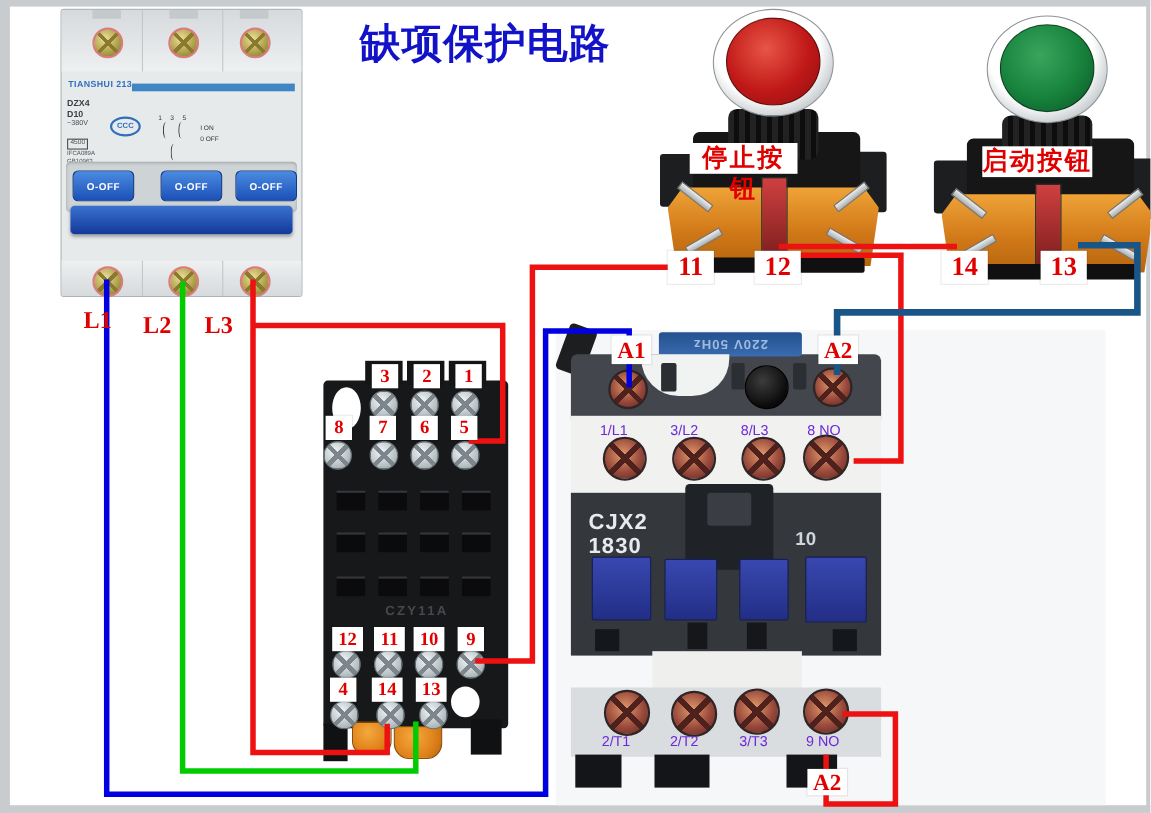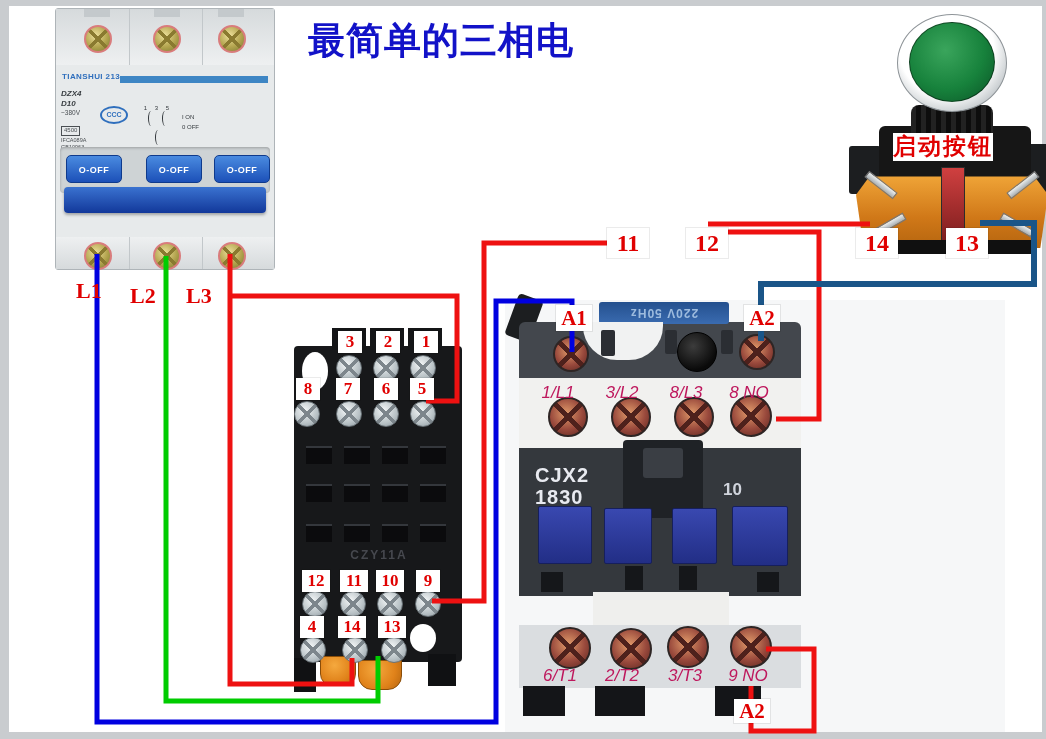--- a/index.html
+++ b/index.html
@@ -19,21 +19,21 @@
   
   #breaker{left:55px;top:8px;width:220px;height:262px;background:#e7eaeb;border:1px solid #aeb4b8;border-radius:3px;}
   .bk-topzone{left:0;top:0;width:218px;height:56px;background:linear-gradient(#d6dadc,#eef0f1);}
   .bk-botzone{left:0;top:228px;width:218px;height:32px;background:linear-gradient(#eef0f1,#d6dadc);}
   .bk-tab{background:#c4c9cc;height:8px;width:26px;top:0;}
   .bk-sep{width:1px;background:#c2c7ca;}
   .bk-stripe{left:64px;top:67px;width:148px;height:7px;background:#3e86c4;}
   .bk-brand{left:6px;top:63px;font-size:8px;font-weight:bold;color:#2f6fbd;letter-spacing:.4px;}
   .bk-info{left:5px;top:80px;width:56px;color:#4a4f53;}
   .bk-info div{line-height:1.25;}
-  .bk-l0,.bk-l1{font-size:8px;font-weight:bold;color:#3a3f43;font-style:italic;}
+  .bk-l0,.bk-l1{font-size:8px;font-weight:bold;color:#3a3f43;}
   .bk-l2{font-size:6.5px;}
   .bk-l3{font-size:6px;border:1px solid #4a4f53;display:inline-block;padding:0 2px;}
   .bk-l4,.bk-l5{font-size:5.5px;}
   .bk-ccc{left:44px;top:97px;width:28px;height:18px;border:2px solid #2f6fbd;border-radius:50%;
           color:#2f6fbd;font-size:7px;font-weight:bold;text-align:center;line-height:14px;}
   .bk-poles{left:82px;top:96px;width:40px;text-align:center;color:#33383c;}
   .bk-poles .nums{font-size:6px;letter-spacing:3px;}
   .squig{display:inline-block;width:5px;height:15px;border-left:1.5px solid #33383c;border-radius:70%;margin:0 4px;}
   .bk-onoff{left:126px;top:104px;font-size:6px;color:#33383c;line-height:1.6;}
   .bk-togframe{left:4px;top:138px;width:210px;height:46px;background:#ced3d5;border-radius:4px;box-shadow:inset 0 1px 3px rgba(0,0,0,.25);}
@@ -89,21 +89,21 @@
   .ct-band-top{left:14px;top:22px;width:282px;height:60px;background:#43474d;border-radius:6px 6px 0 0;}
   .ct-notch{left:78px;top:22px;width:80px;height:38px;background:#f1f2f2;border-radius:0 0 34px 34px;}
   .ct-blue{left:94px;top:2px;width:130px;height:22px;background:linear-gradient(#3a6bb0,#24508e);border-radius:3px;
            color:#9dbbde;font-size:12px;font-weight:bold;text-align:center;line-height:22px;transform:rotate(180deg);letter-spacing:1px;}
   .ct-clip{left:6px;top:-4px;width:26px;height:44px;background:#1c1e20;transform:rotate(20deg);border-radius:4px;}
   .ct-white{left:14px;top:78px;width:282px;height:70px;background:#f1f1ef;}
   .ct-dark{left:14px;top:148px;width:282px;height:148px;background:#34383d;}
   .ct-strip{left:88px;top:292px;width:136px;height:40px;background:#efefed;}
   .ct-bot{left:14px;top:325px;width:282px;height:63px;background:#dadde0;}
   .ct-foot{background:#141518;height:30px;top:386px;}
-  .ct-term{font-size:17px;color:#be185d;text-align:center;width:48px;font-style:italic;}
+  .ct-term{font-size:13px;color:#6d28d9;text-align:center;width:48px;}
   .ct-clamp{background:#2b2e33;border-radius:2px;}
   .ct-model{left:30px;top:164px;color:#e8eaf0;font-weight:bold;font-size:20px;line-height:1.1;letter-spacing:1px;}
   .ct-aux{left:218px;top:180px;color:#d0d4dc;font-weight:bold;font-size:17px;}
   .ct-mech{left:118px;top:140px;width:80px;height:78px;background:#1f2226;border-radius:4px;}
   .ct-mech-in{left:20px;top:8px;width:40px;height:30px;background:#3a3e44;border-radius:3px;}
   .ct-bluekey{background:linear-gradient(#3948b0,#222e86);border:1px solid #161f5c;border-radius:2px;}
   .ct-blk{background:#15171a;}
   
   #wires{left:0;top:0;z-index:50;pointer-events:none;}
   .lblz{z-index:60;}
@@ -112,21 +112,21 @@
 <body>
 
 <div id="stage">
 
   <div class="abs frame" style="left:0;top:0;width:9px;height:739px"></div>
   <div class="abs frame" style="left:0;top:0;width:1046px;height:6px"></div>
   <div class="abs frame" style="left:0;top:732px;width:1046px;height:7px"></div>
   <div class="abs frame" style="left:1042px;top:0;width:4px;height:739px"></div>
 
   <div class="abs" id="title">
-    <div>最简单的三相电</div>
+    <div>缺项保护电路</div>
   </div>
 
   <div class="abs" id="breaker">
     <div class="abs bk-topzone"></div>
     <div class="abs bk-botzone"></div>
     <div class="abs bk-tab" style="left:28px"></div>
     <div class="abs bk-tab" style="left:98px"></div>
     <div class="abs bk-tab" style="left:162px"></div>
     <div class="abs bk-sep" style="left:73px;top:0;height:56px"></div>
     <div class="abs bk-sep" style="left:146px;top:0;height:56px"></div>
@@ -162,20 +162,36 @@
       <div class="abs screw screw-gold" style="left: 162px; top: 16px; width: 28px; height: 28px;"></div>
       <div class="abs screw screw-gold" style="left: 28px; top: 233px; width: 28px; height: 28px;"></div>
       <div class="abs screw screw-gold" style="left: 97px; top: 233px; width: 28px; height: 28px;"></div>
       <div class="abs screw screw-gold" style="left: 162px; top: 233px; width: 28px; height: 28px;"></div>
     </div>
 
   <div class="abs redlbl lblz" style="left:76px;top:278px;font-size:22px">L1</div>
   <div class="abs redlbl lblz" style="left:130px;top:283px;font-size:22px">L2</div>
   <div class="abs redlbl lblz" style="left:186px;top:283px;font-size:22px">L3</div>
 
+  <div class="abs pushbtn" style="left:600px;top:3px">
+    <div class="abs pb-ear" style="left:0;top:137px;width:32px;height:48px"></div>
+    <div class="abs pb-ear" style="left:172px;top:135px;width:34px;height:55px"></div>
+    <div class="abs pb-body"></div>
+    <div class="abs pb-collar"></div>
+    <div class="abs pb-ring"></div>
+    <div class="abs pb-cap" style="background:radial-gradient(circle at 42% 35%,#e85545,#c01818 55%,#8c0f0f)"></div>
+    <div class="abs pb-base"></div>
+    <div class="abs pb-plunger"></div>
+    <div class="abs pb-clip" style="left:14px;top:172px;transform:rotate(38deg)"></div>
+    <div class="abs pb-clip" style="left:156px;top:172px;transform:rotate(-38deg)"></div>
+    <div class="abs pb-clip" style="left:22px;top:212px;transform:rotate(-30deg)"></div>
+    <div class="abs pb-clip" style="left:150px;top:212px;transform:rotate(30deg)"></div>
+    <div class="abs pb-bottom"></div>
+    <div class="abs pb-label" style="left:27px;top:127px;width:98px;height:28px">停止按钮</div>
+  </div>
   <div class="abs chip lblz" style="left:607px;top:228px;width:42px;height:30px;font-size:24px;line-height:30px">11</div>
   <div class="abs chip lblz" style="left:686px;top:228px;width:42px;height:30px;font-size:24px;line-height:30px">12</div>
 
   <div class="abs pushbtn" style="left:849px;top:9px">
     <div class="abs pb-ear" style="left:0;top:137px;width:32px;height:48px"></div>
     <div class="abs pb-ear" style="left:172px;top:135px;width:34px;height:55px"></div>
     <div class="abs pb-body"></div>
     <div class="abs pb-collar"></div>
     <div class="abs pb-ring"></div>
     <div class="abs pb-cap" style="background:radial-gradient(circle at 42% 35%,#3aa55c,#17823c 55%,#0a5226)"></div>
@@ -292,21 +308,21 @@
         <div class="abs screw screw-bronze" style="left: 44px; top: 327px; width: 42px; height: 42px;"></div>
         <div class="abs screw screw-bronze" style="left: 105px; top: 328px; width: 42px; height: 42px;"></div>
         <div class="abs screw screw-bronze" style="left: 162px; top: 326px; width: 42px; height: 42px;"></div>
         <div class="abs screw screw-bronze" style="left: 225px; top: 326px; width: 42px; height: 42px;"></div>
       </div>
 
     <div class="abs ct-term" style="left:29px;top:83px">1/L1</div>
     <div class="abs ct-term" style="left:93px;top:83px">3/L2</div>
     <div class="abs ct-term" style="left:157px;top:83px">8/L3</div>
     <div class="abs ct-term" style="left:220px;top:83px">8 NO</div>
-    <div class="abs ct-term" style="left:31px;top:366px">6/T1</div>
+    <div class="abs ct-term" style="left:31px;top:366px">2/T1</div>
     <div class="abs ct-term" style="left:93px;top:366px">2/T2</div>
     <div class="abs ct-term" style="left:156px;top:366px">3/T3</div>
     <div class="abs ct-term" style="left:219px;top:366px">9 NO</div>
   </div>
 
   <svg class="abs" id="wires" width="1046" height="739" viewBox="0 0 1046 739">
       <polyline points="97,254 97,722 496,722 496,301 572,301 572,352" fill="none" stroke="#0000e0" stroke-width="5"></polyline>
       <polyline points="166,256 166,701 378,701 378,656" fill="none" stroke="#00cc00" stroke-width="5"></polyline>
       <polyline points="230,254 230,684 352,684 352,658" fill="none" stroke="#ee1111" stroke-width="5"></polyline>
       <polyline points="230,296 457,296 457,401 426,401" fill="none" stroke="#ee1111" stroke-width="5"></polyline>

